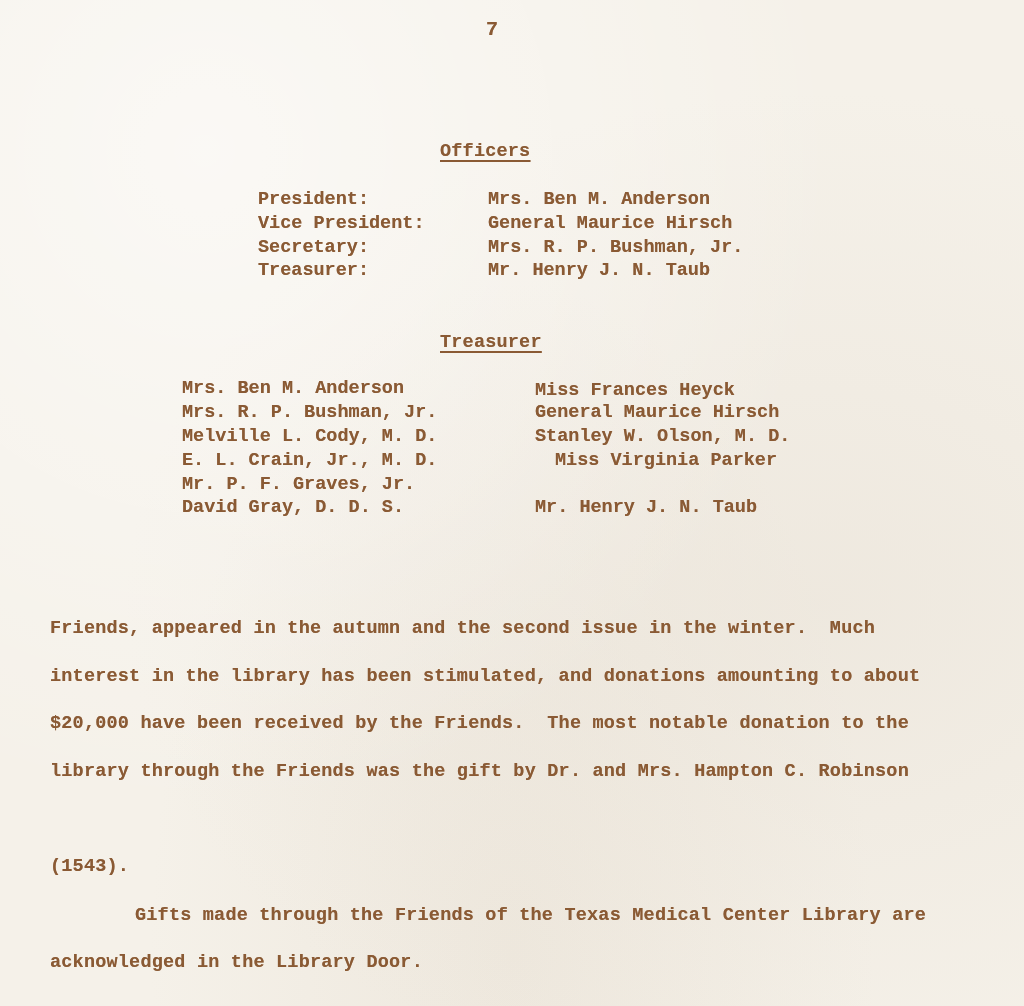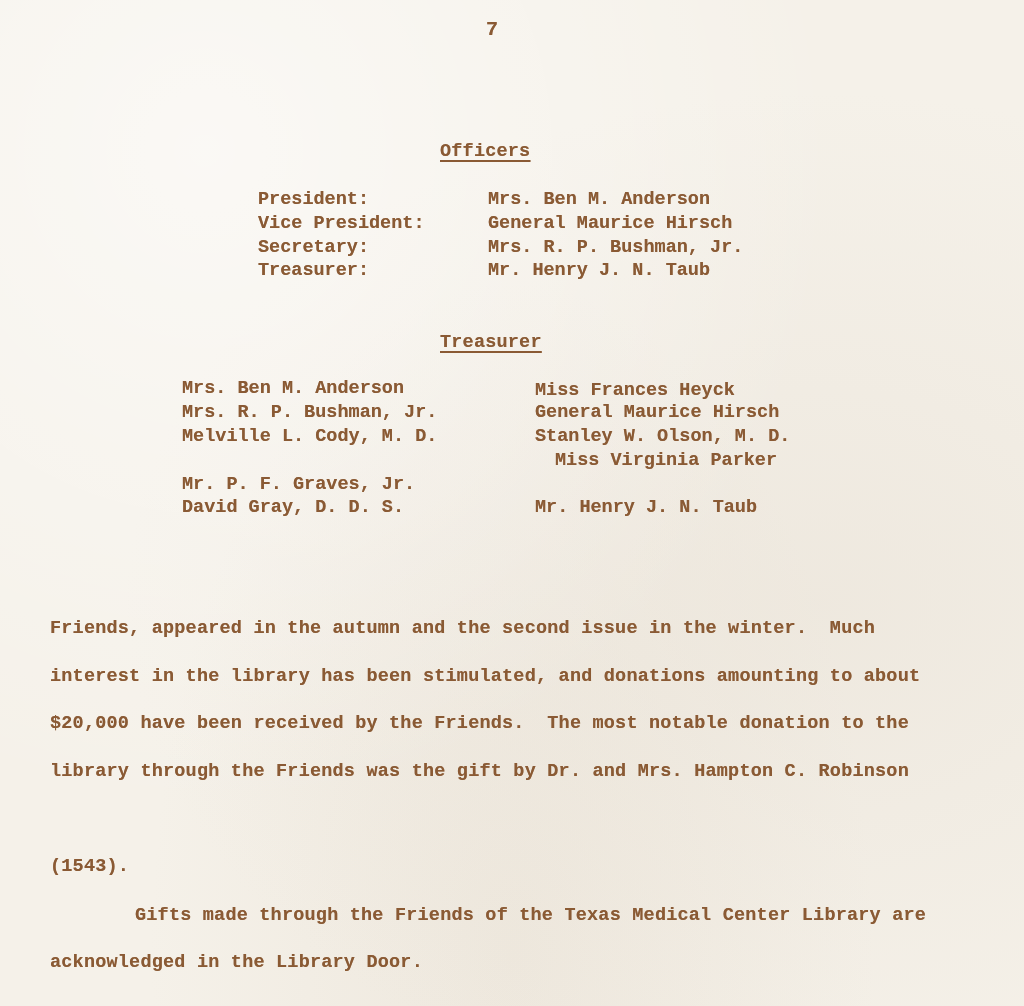--- a/index.html
+++ b/index.html
@@ -71,20 +71,21 @@
   <div class="list-row" style="left:488px; top:239px;">Mrs. R. P. Bushman, Jr.</div>
 
   <div class="list-row" style="left:258px; top:262px;">Treasurer:</div>
   <div class="list-row" style="left:488px; top:262px;">Mr. Henry J. N. Taub</div>
 
   <div class="t heading" style="left:440px; top:334px;">Treasurer</div>
 
   <div class="list-row" style="left:182px; top:380px;">Mrs. Ben M. Anderson</div>
   <div class="list-row" style="left:182px; top:404px;">Mrs. R. P. Bushman, Jr.</div>
   <div class="list-row" style="left:182px; top:428px;">Melville L. Cody, M. D.</div>
+  <div class="list-row" style="left:182px; top:452px;">E. L. Crain, Jr., M. D.</div>
   <div class="list-row" style="left:182px; top:476px;">Mr. P. F. Graves, Jr.</div>
   <div class="list-row" style="left:182px; top:499px;">David Gray, D. D. S.</div>
 
   <div class="list-row" style="left:535px; top:370px;margin-top:12px;">Miss Frances Heyck</div>
   <div class="list-row" style="left:535px; top:404px;">General Maurice Hirsch</div>
   <div class="list-row" style="left:535px; top:428px;">Stanley W. Olson, M. D.</div>
   <div class="list-row" style="left:535px; top:452px;margin-left:20px;">Miss Virginia Parker</div>
   <div class="list-row" style="left:535px; top:499px;">Mr. Henry J. N. Taub</div>
 
   <div class="t" style="left:50px; top:620px;">Friends, appeared in the autumn and the second issue in the winter.  Much</div>

